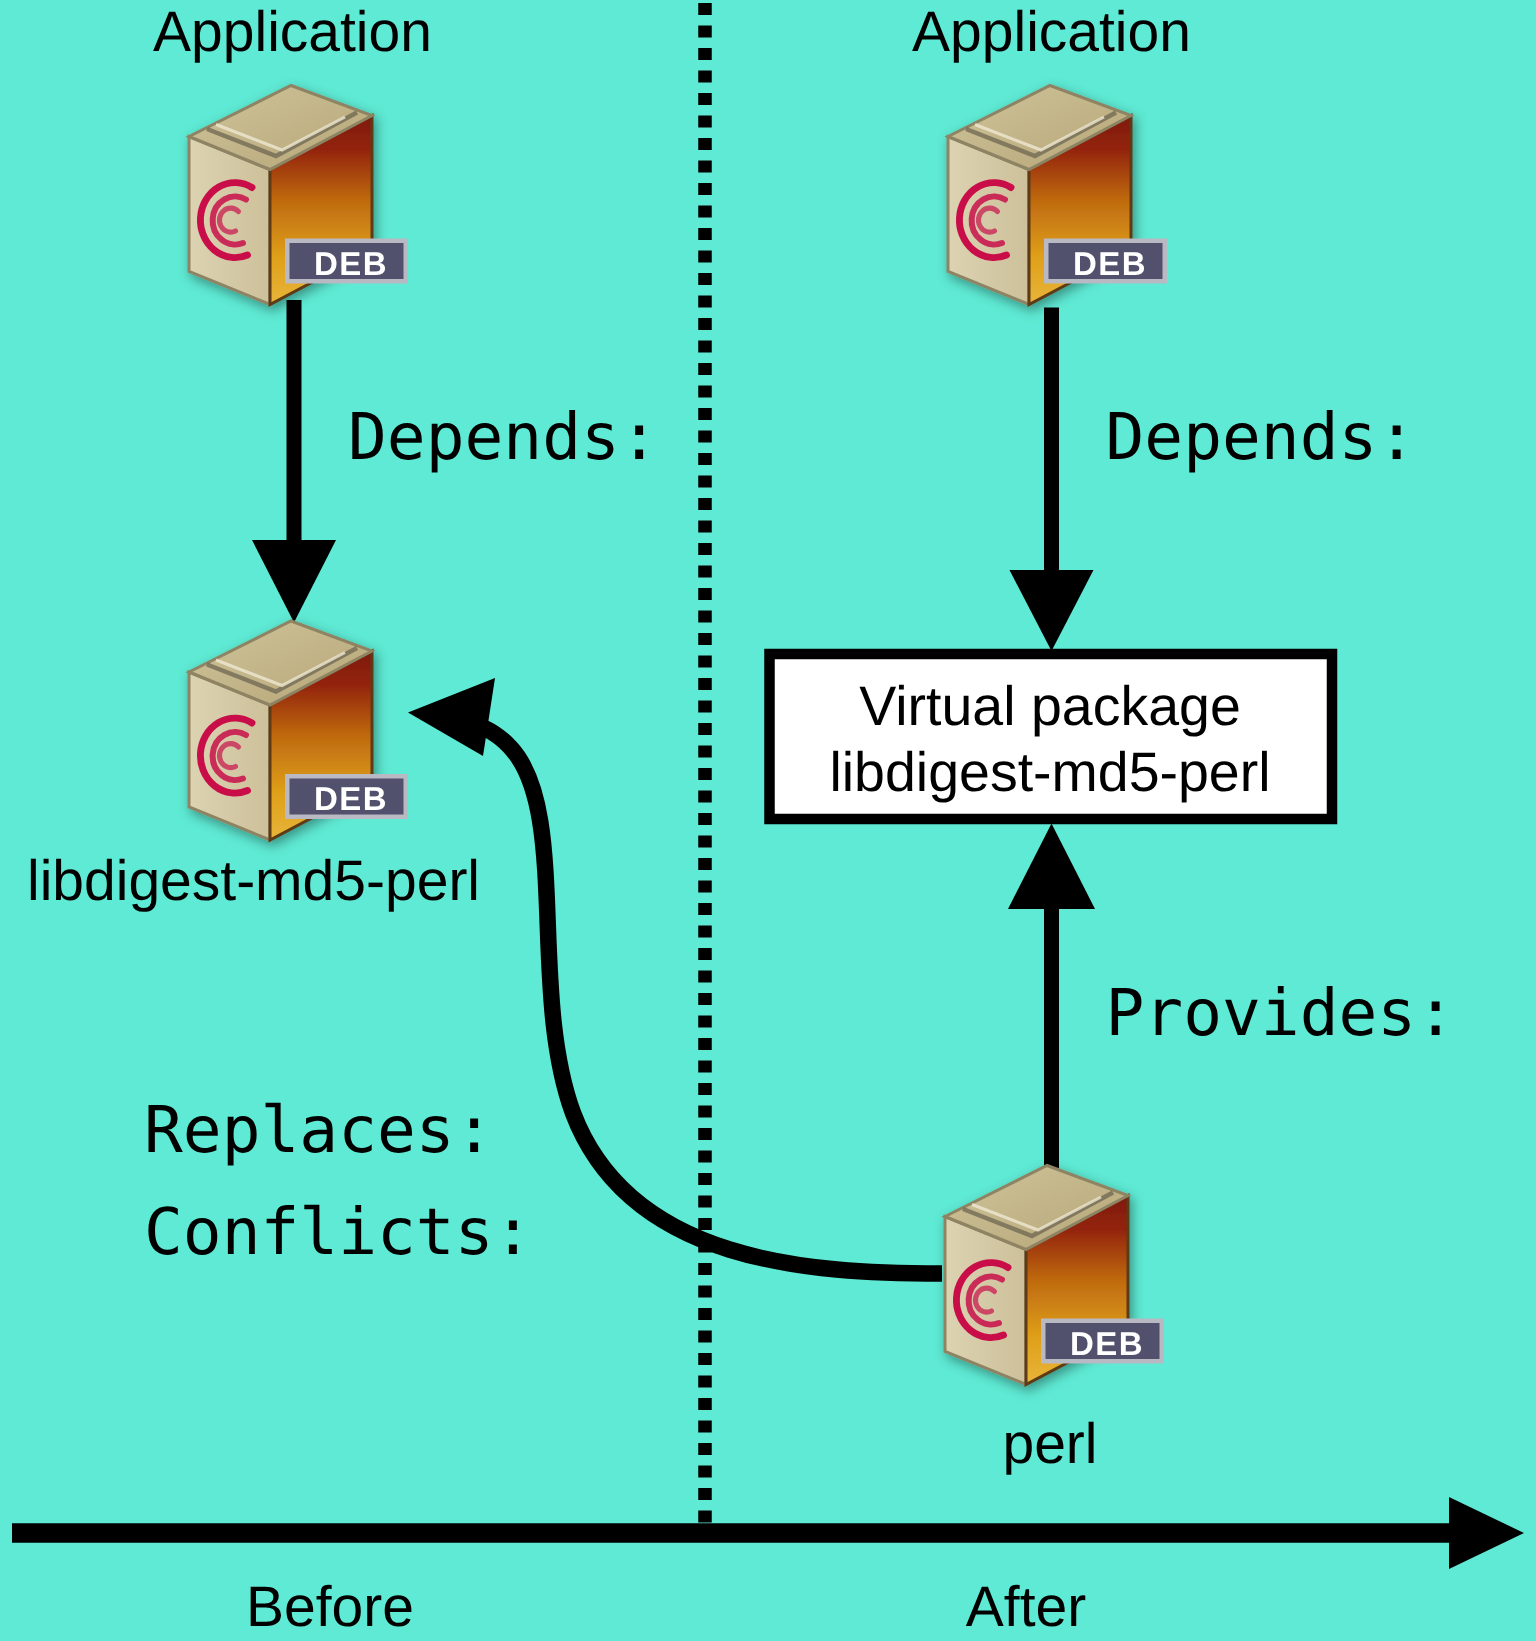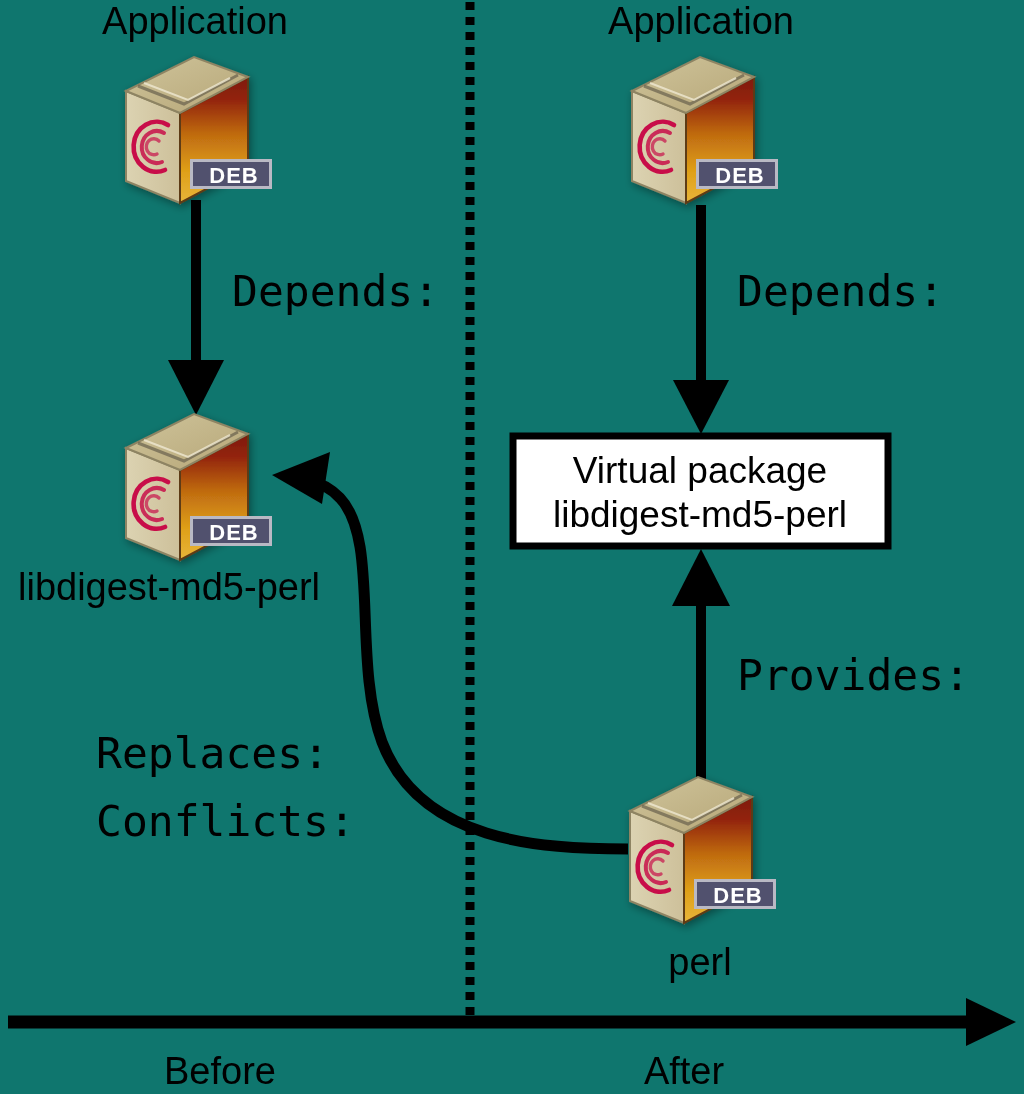--- a/index.html
+++ b/index.html
@@ -4,21 +4,21 @@
 <style>
   html, body {
     margin: 0;
     padding: 0;
     background: #ffffff;
   }
   #stage {
     position: relative;
     width: 1024px;
     height: 1094px;
-    background: #0f766e;
+    background: #5eead4;
     overflow: hidden;
     font-family: "Liberation Sans", sans-serif;
   }
   #stage svg {
     position: absolute;
     top: 0;
     left: 0;
     width: 1024px;
     height: 1094px;
   }

